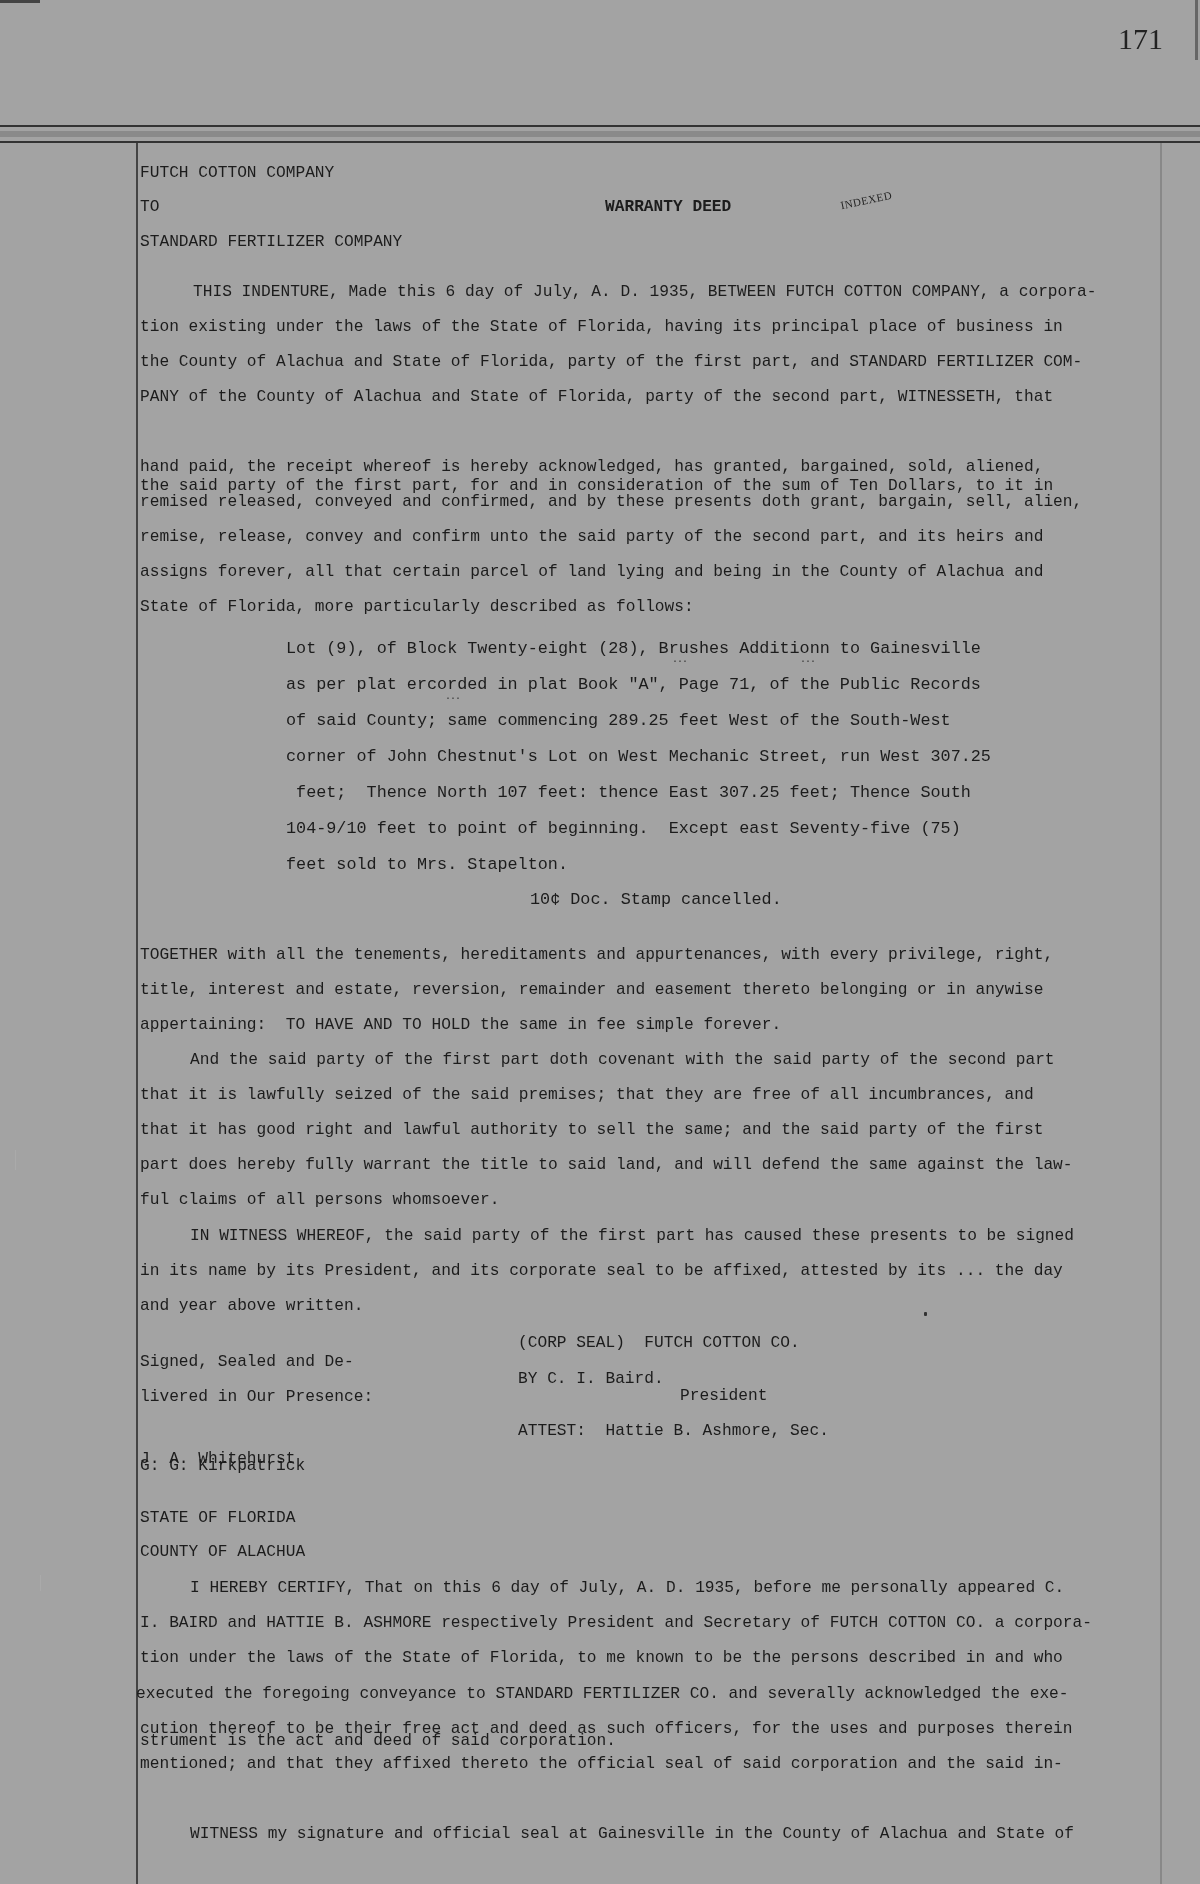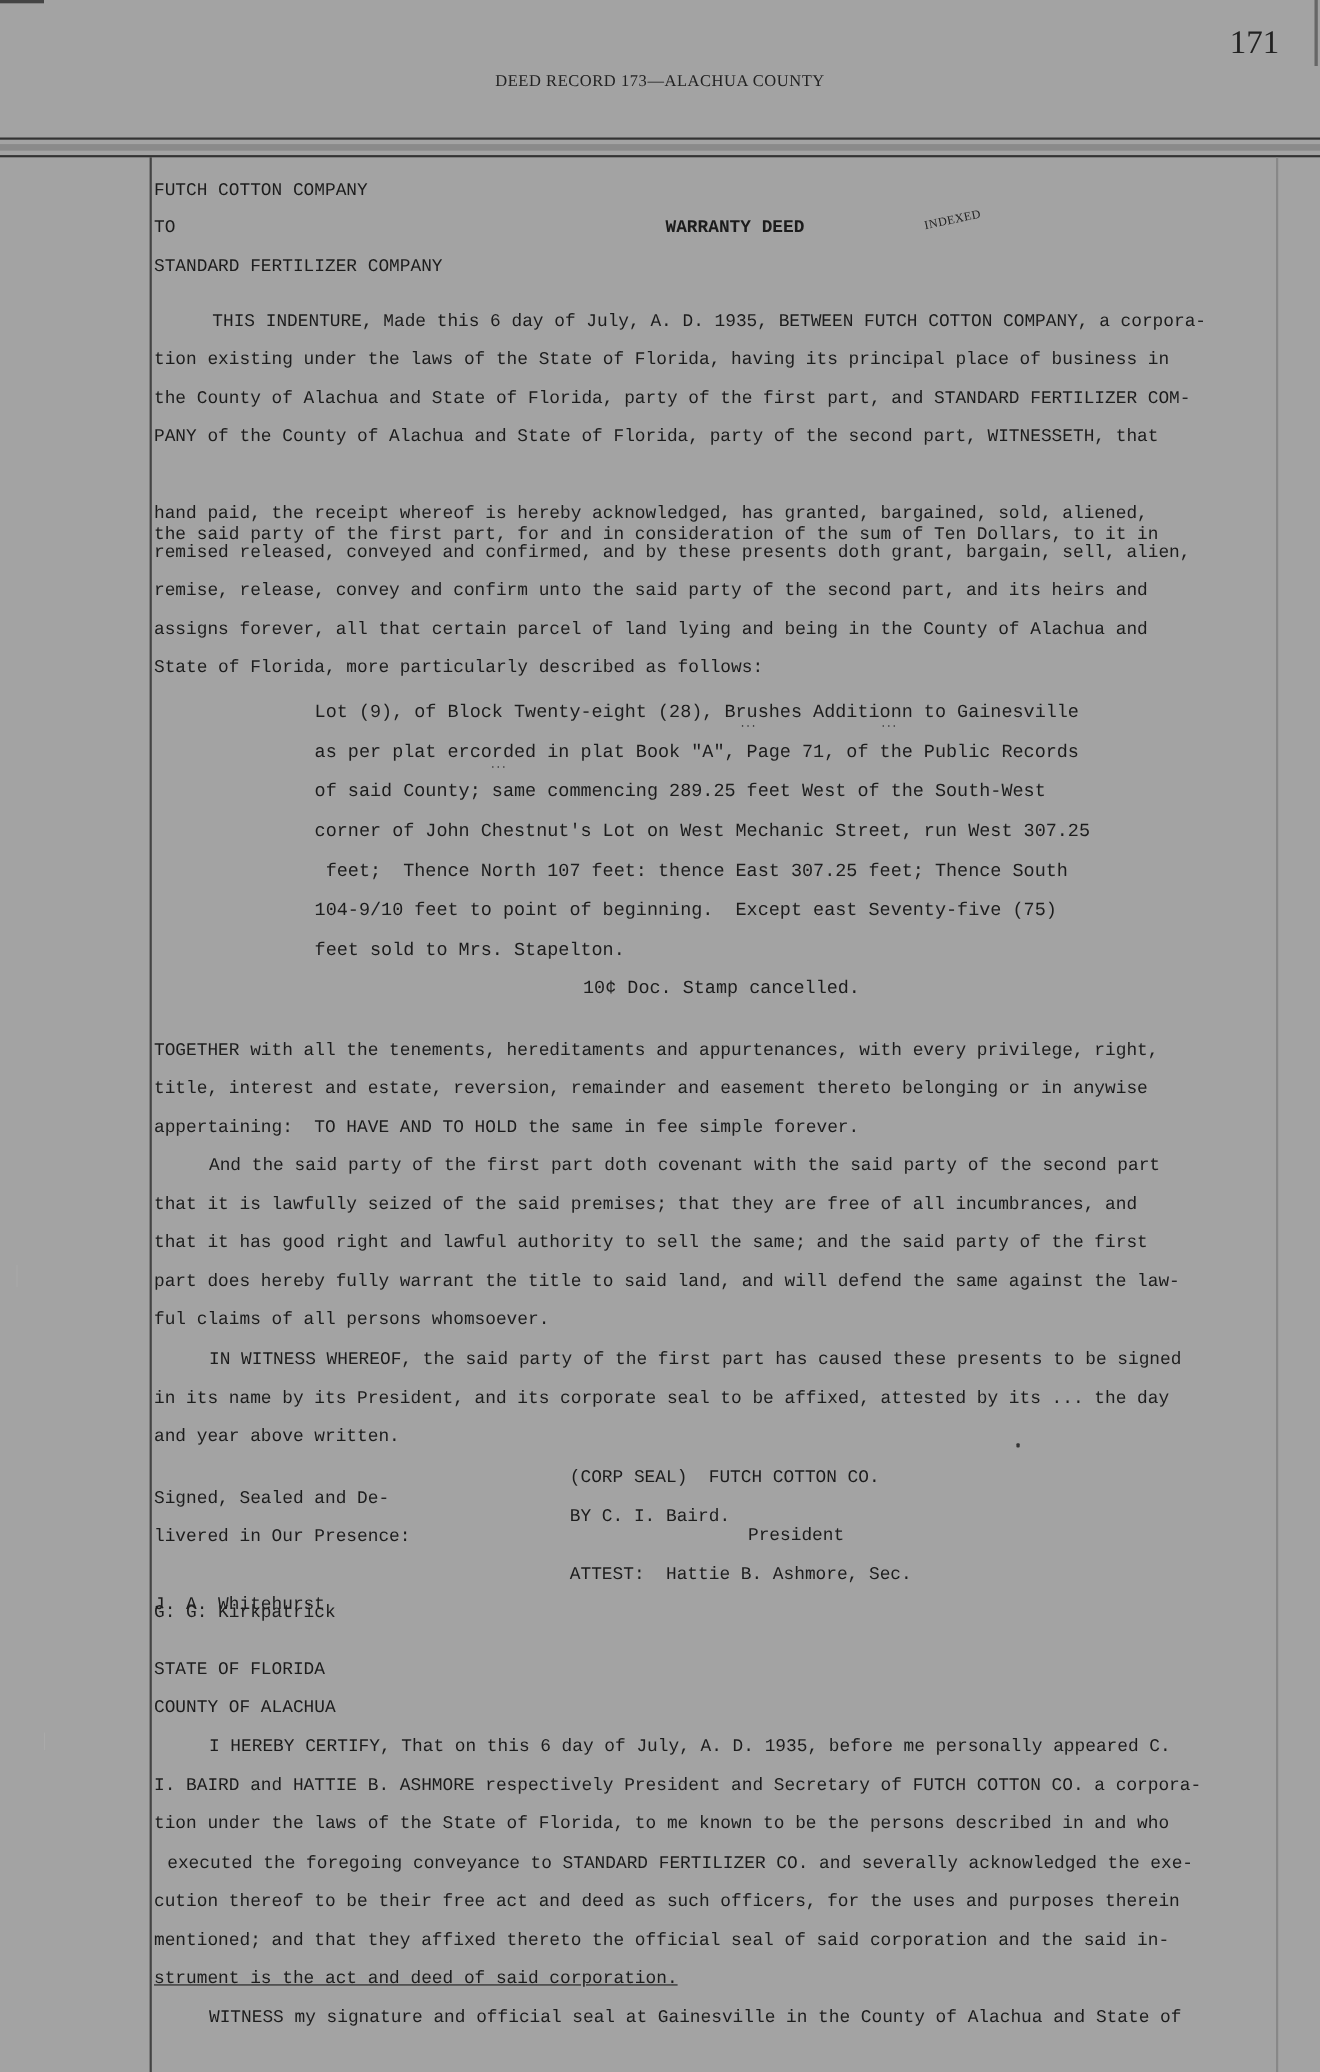--- a/index.html
+++ b/index.html
@@ -28,21 +28,20 @@
   .speck { position: absolute; width: 3px; height: 4px; background: #333; border-radius: 1px; }
 </style>
 </head>
 <body>
 
 <div class="page">
   <div class="tear"></div>
   <div class="edge"></div>
 
   <div class="page-no">171</div>
-  <div class="hdr-title">DEED RECORD 173—ALACHUA COUNTY</div>
 
   <div class="rule r1"></div>
   <div class="rule r2"></div>
   <div class="rule r3"></div>
   <div class="vrule left"></div>
   <div class="vrule right"></div>
   <div class="margin-mark" style="left:15px; top:1150px; height:20px;"></div>
   <div class="margin-mark" style="left:40px; top:1575px; height:16px;"></div>
 
   <div class="ln" style="left:140px; top:163px;">FUTCH COTTON COMPANY</div>
@@ -109,19 +108,19 @@
     <div class="ln" style="left:518px; top:1421px;">ATTEST:  Hattie B. Ashmore, Sec.</div>
     <div class="ln" style="left:140px; top:1456px;">G. G. Kirkpatrick</div>
   </div>
 
   <div>
     <div class="ln" style="left:140px; top:1508px;">STATE OF FLORIDA</div>
     <div class="ln" style="left:140px; top:1542px;">COUNTY OF ALACHUA</div>
     <div class="ln" style="left:190px; top:1578px;">I HEREBY CERTIFY, That on this 6 day of July, A. D. 1935, before me personally appeared C.</div>
     <div class="ln" style="left:140px; top:1613px;">I. BAIRD and HATTIE B. ASHMORE respectively President and Secretary of FUTCH COTTON CO. a corpora-</div>
     <div class="ln" style="left:140px; top:1648px;">tion under the laws of the State of Florida, to me known to be the persons described in and who</div>
-    <div class="ln" style="left:152px; top:1684px;">executed the foregoing conveyance to STANDARD FERTILIZER CO. and severally acknowledged the exe-</div>
+    <div class="ln" style="left:136px; top:1684px;">executed the foregoing conveyance to STANDARD FERTILIZER CO. and severally acknowledged the exe-</div>
     <div class="ln" style="left:140px; top:1719px;">cution thereof to be their free act and deed as such officers, for the uses and purposes therein</div>
     <div class="ln" style="left:140px; top:1754px;">mentioned; and that they affixed thereto the official seal of said corporation and the said in-</div>
-    <div class="ln" style="left:140px; top:1789px;text-decoration:underline;">strument is the act and deed of said corporation.</div>
+    <div class="ln" style="left:140px; top:1731px;">strument is the act and deed of said corporation.</div>
     <div class="ln" style="left:190px; top:1824px;">WITNESS my signature and official seal at Gainesville in the County of Alachua and State of</div>
   </div>
 </div>
 
 </body></html>

